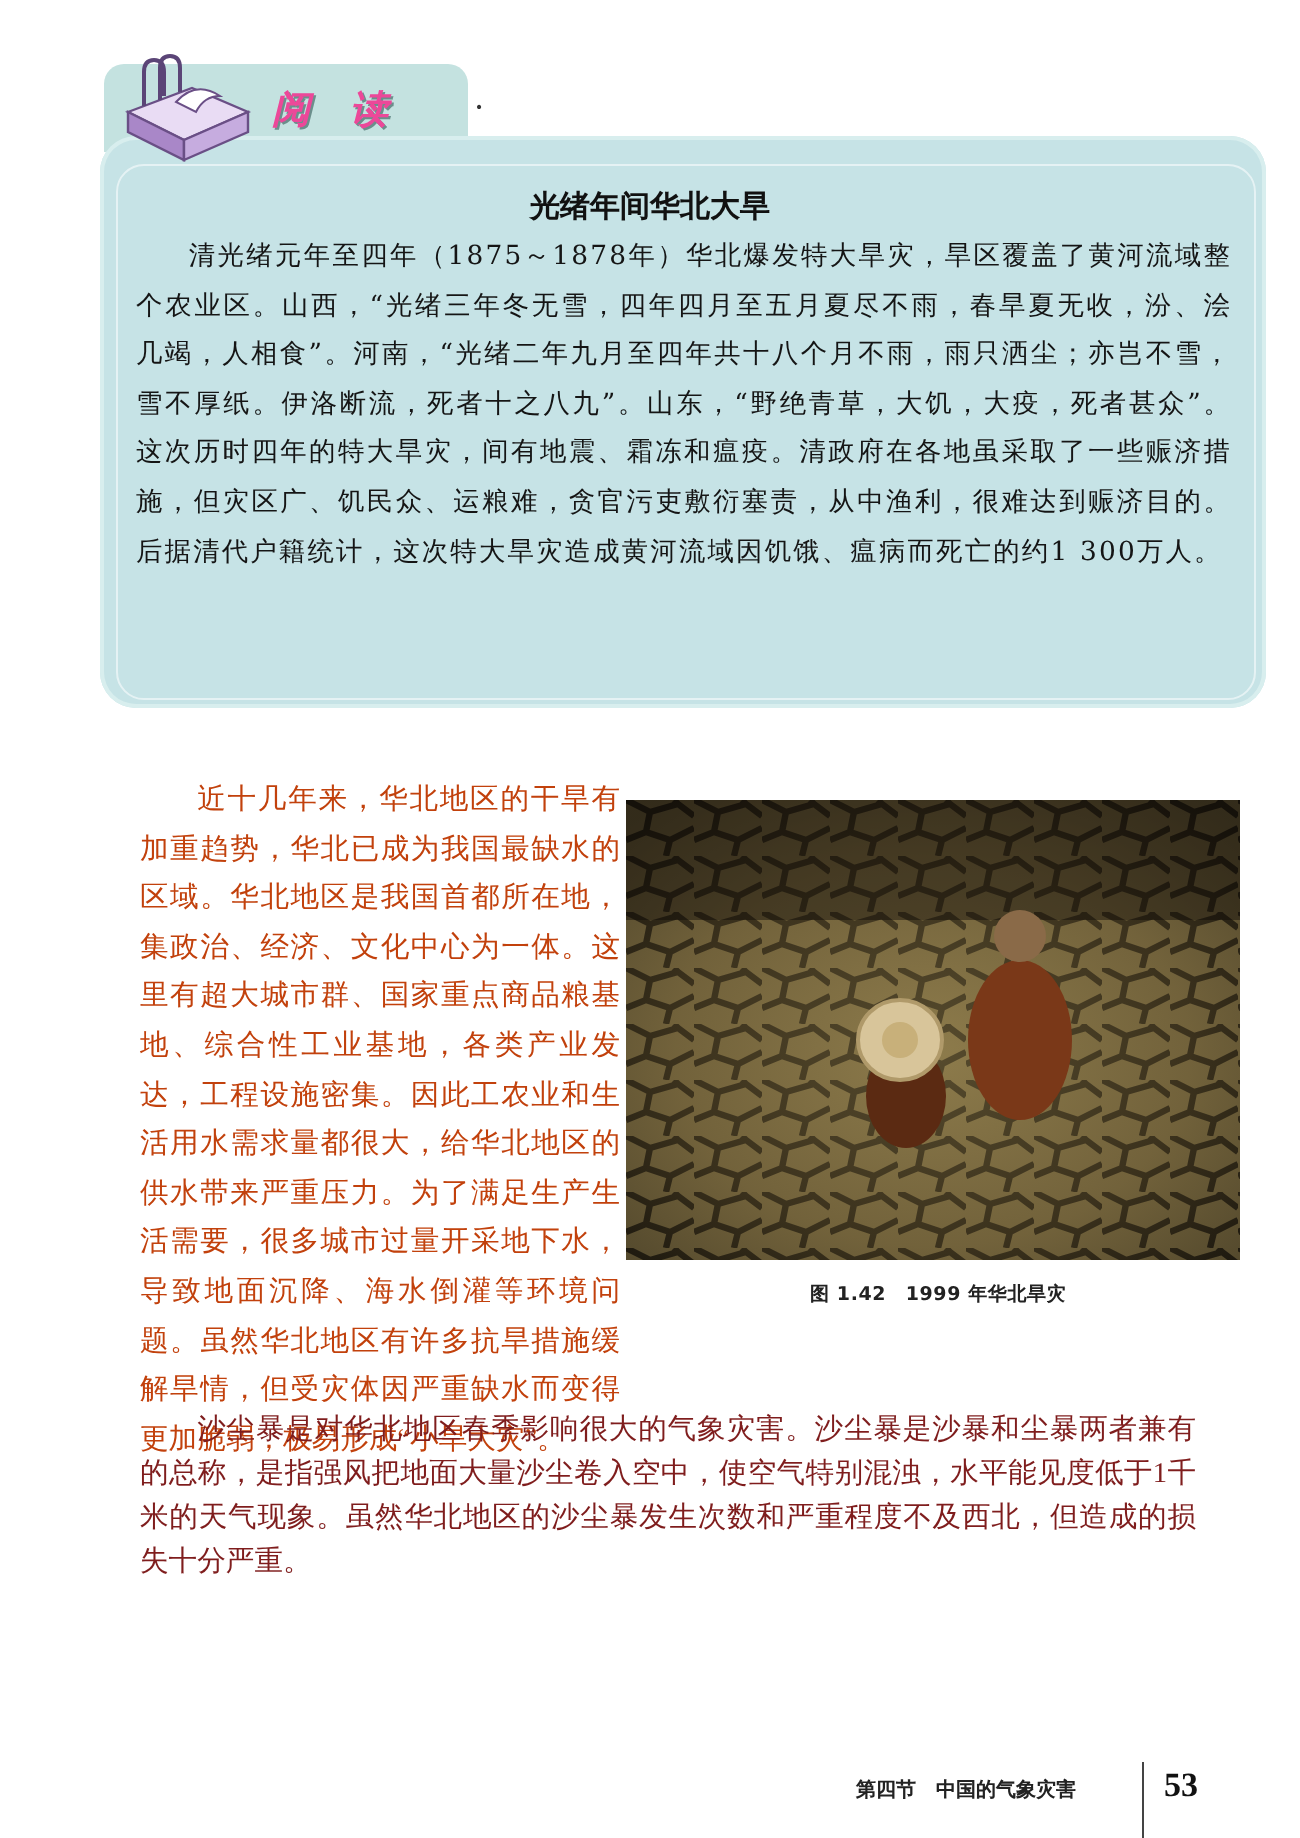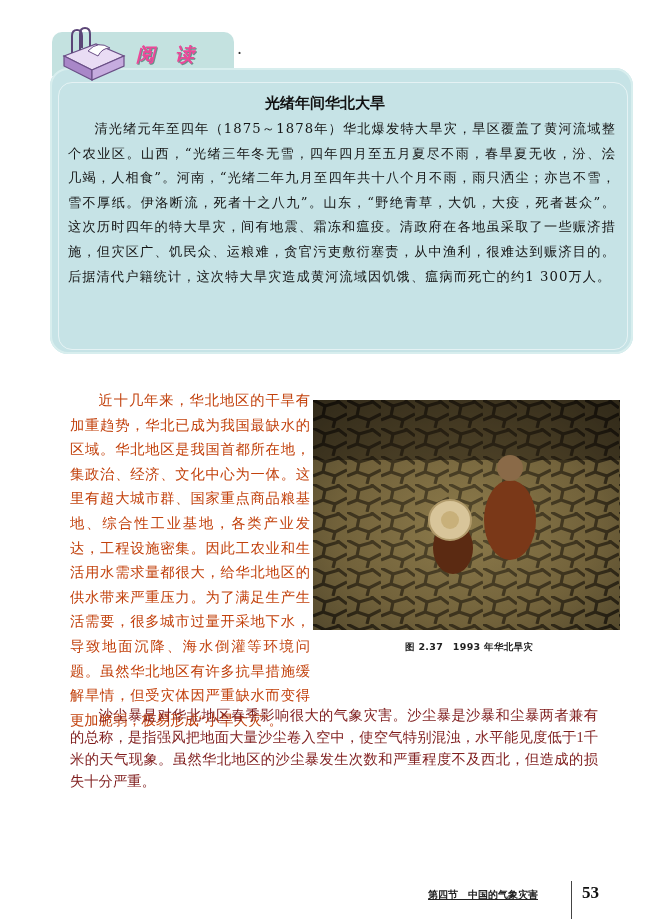--- a/index.html
+++ b/index.html
@@ -61,21 +61,21 @@
     overflow:hidden; background:#2a2416;
   }
   .caption {
     position:absolute; left:405px; top:641px;
     font-family:"DejaVu Sans","Liberation Sans",sans-serif;
     font-size:9.5px; font-weight:bold; color:#222; letter-spacing:0.3px;
   }
   .footer-section {
     position:absolute; left:428px; top:888px;
     font-family:"DejaVu Sans","Liberation Sans",sans-serif;
-    font-size:10px; font-weight:bold; color:#222;text-decoration:underline;
+    font-size:10px; font-weight:bold; color:#222;
   }
   .footer-divider {
     position:absolute; left:571px; top:881px; width:1px; height:38px; background:#444;
   }
   .page-number {
     position:absolute; left:582px; top:883px;
     font-family:Liberation Serif, serif;
     font-size:17px; font-weight:bold; color:#111;
   }
 </style>
@@ -125,21 +125,21 @@
     <rect width="307" height="230" fill="url(#g1)" opacity="0.55"></rect>
     <rect width="307" height="60" fill="#0f0c07" opacity="0.45"></rect>
     <ellipse cx="197" cy="120" rx="26" ry="40" fill="#7a3818"></ellipse>
     <circle cx="197" cy="68" r="13" fill="#8a6a48"></circle>
     <ellipse cx="140" cy="148" rx="20" ry="26" fill="#5b2a12"></ellipse>
     <ellipse cx="137" cy="120" rx="21" ry="20" fill="#d8c59a" stroke="#b09a6a" stroke-width="2"></ellipse>
     <circle cx="137" cy="120" r="9" fill="#c8b07a"></circle>
   </svg>
 </div>
 
-<div class="caption">图 2.37　1993 年华北旱灾</div>
+<div class="caption">图 1.42　1999 年华北旱灾</div>
 
 <div class="sand-text">
   <p>沙尘暴是对华北地区春季影响很大的气象灾害。沙尘暴是沙暴和尘暴两者兼有的总称，是指强风把地面大量沙尘卷入空中，使空气特别混浊，水平能见度低于1千米的天气现象。虽然华北地区的沙尘暴发生次数和严重程度不及西北，但造成的损失十分严重。</p>
 </div>
 
 <div class="footer-section">第四节　中国的气象灾害</div>
 <div class="footer-divider"></div>
 <div class="page-number">53</div>
 
 </body></html>

